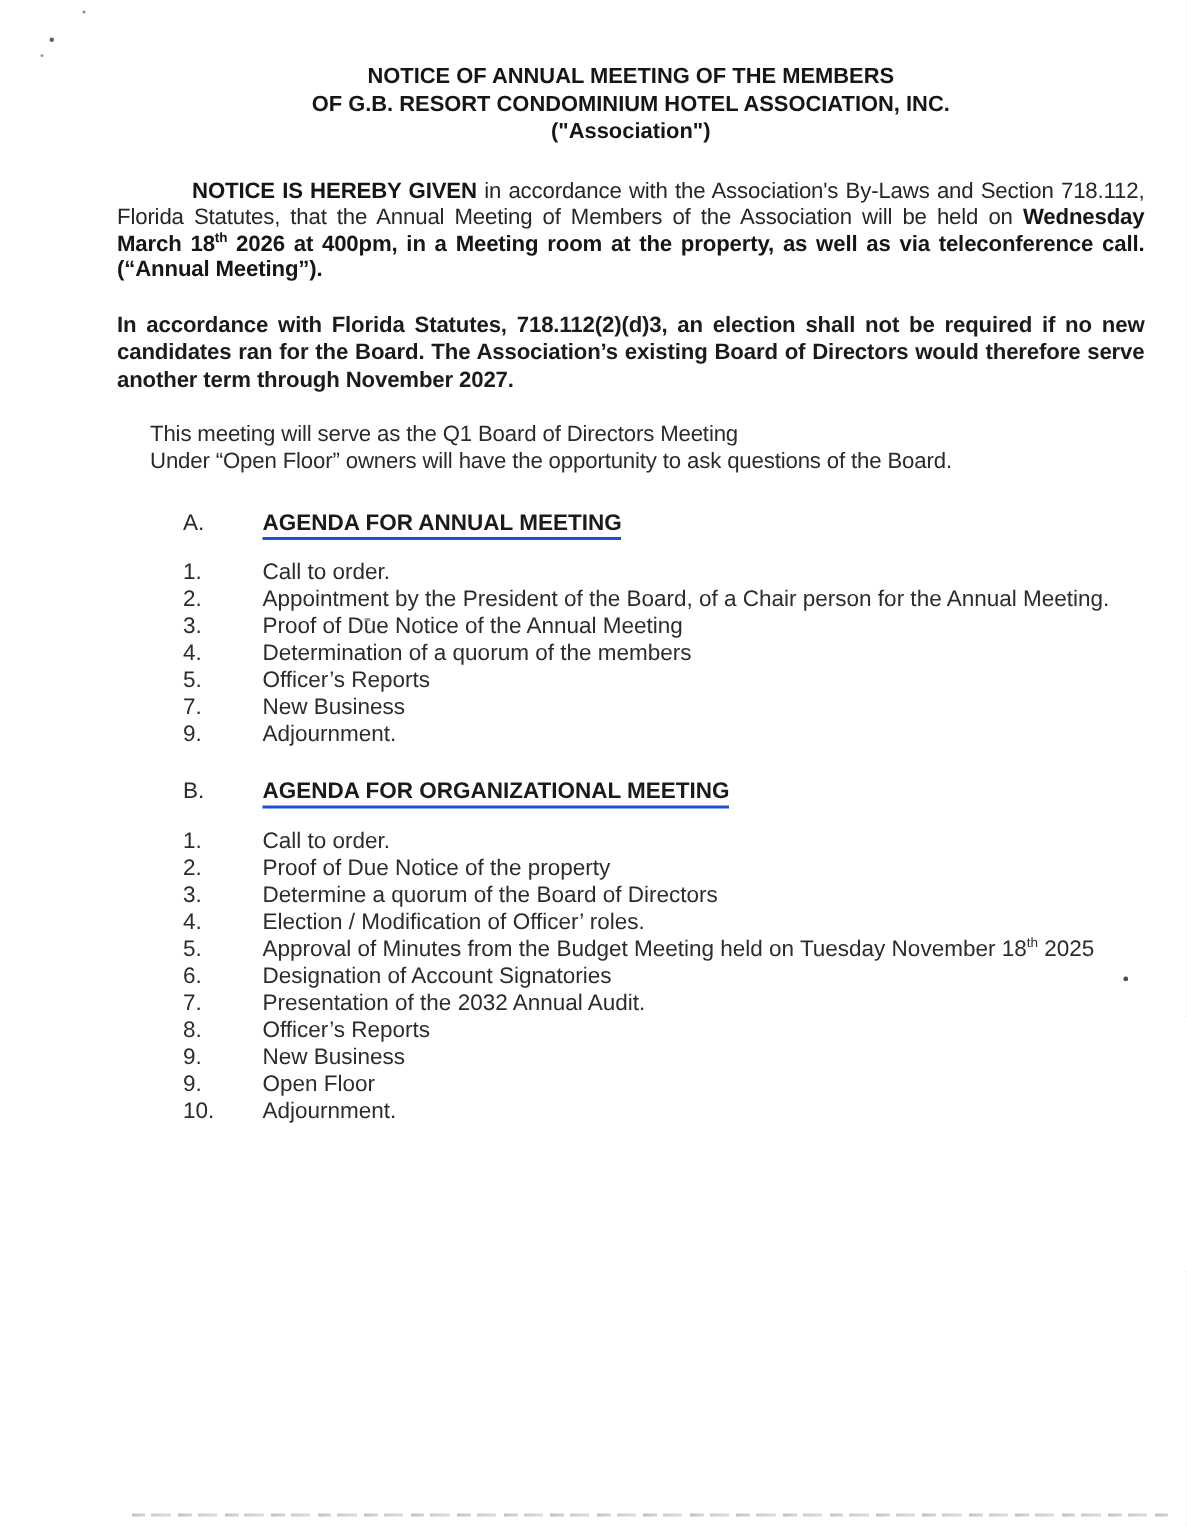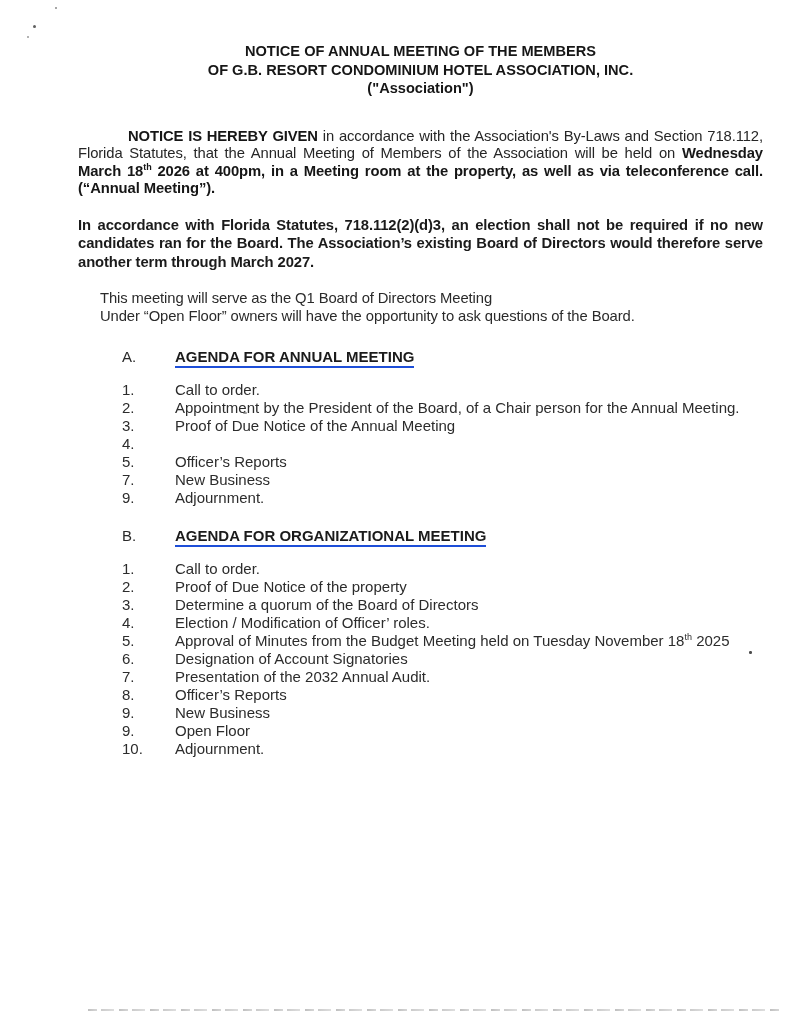--- a/index.html
+++ b/index.html
@@ -26,21 +26,21 @@
     line-height:18.5px;
     color:#161616;
   }
   
   .para{
     font-size:14.8px;
     letter-spacing:-0.1px;
     color:#262626;
   }
   .p-notice{
-    margin-top:30px;
+    margin-top:22px;
     line-height:17.5px;
     text-align:justify;
     text-indent:50px;
   }
   .p-statutes{
     margin-top:18px;
     line-height:18.5px;
     text-align:justify;
     font-weight:700;
     color:#1b1b1b;
@@ -127,21 +127,21 @@
   <div class="content">
 
     <div class="title-block">
       <div>NOTICE OF ANNUAL MEETING OF THE MEMBERS</div>
       <div>OF G.B. RESORT CONDOMINIUM HOTEL ASSOCIATION, INC.</div>
       <div>("Association")</div>
     </div>
 
     <p class="para p-notice"><strong>NOTICE IS HEREBY GIVEN</strong> in accordance with the Association's By-Laws and Section 718.112, Florida Statutes, that the Annual Meeting of Members of the Association will be held on <strong>Wednesday March 18</strong><strong><sup>th</sup></strong><strong> 2026 at 400pm, in a Meeting room at the property, as well as via teleconference call. (“Annual Meeting”).</strong></p>
 
-    <p class="para p-statutes">In accordance with Florida Statutes, 718.112(2)(d)3, an election shall not be required if no new candidates ran for the Board.  The Association’s existing Board of Directors would therefore serve another term through March 2027.</p>
+    <p class="para p-statutes">In accordance with Florida Statutes, 718.112(2)(d)3, an election shall not be required if no new candidates ran for the Board.  The Association’s existing Board of Directors would therefore serve another term through November 2027.</p>
 
     <div class="para p-info">
       <div>This meeting will serve as the Q1 Board of Directors Meeting</div>
       <div>Under “Open Floor” owners will have the opportunity to ask questions of the Board.</div>
     </div>
 
     <div class="heading-row first">
       <span class="sec-label">A.</span>
       <span class="sec-heading"><span class="ul">AGENDA FOR ANNUAL MEETING</span></span>
     </div>
@@ -154,20 +154,21 @@
         <div class="agenda-row">
           <span class="num">2.</span>
           <span class="txt justify">Appointment by the President of the Board, of a Chair person for the Annual Meeting.</span>
         </div>
         <div class="agenda-row">
           <span class="num">3.</span>
           <span class="txt">Proof of Due Notice of the Annual Meeting</span>
         </div>
         <div class="agenda-row">
           <span class="num">4.</span>
+          <span class="txt">Determination of a quorum of the members</span>
         </div>
         <div class="agenda-row">
           <span class="num">5.</span>
           <span class="txt">Officer’s Reports</span>
         </div>
         <div class="agenda-row">
           <span class="num">7.</span>
           <span class="txt">New Business</span>
         </div>
         <div class="agenda-row">

